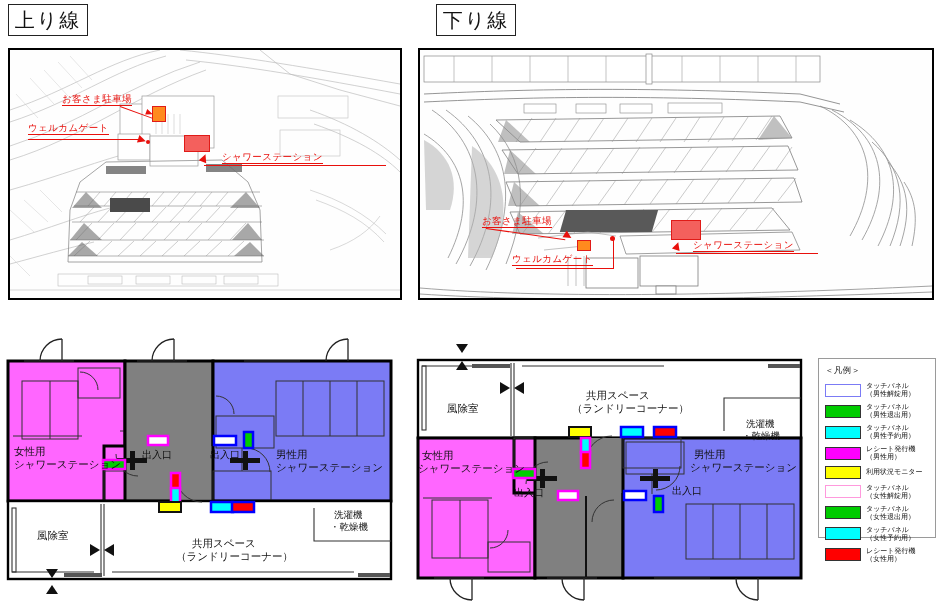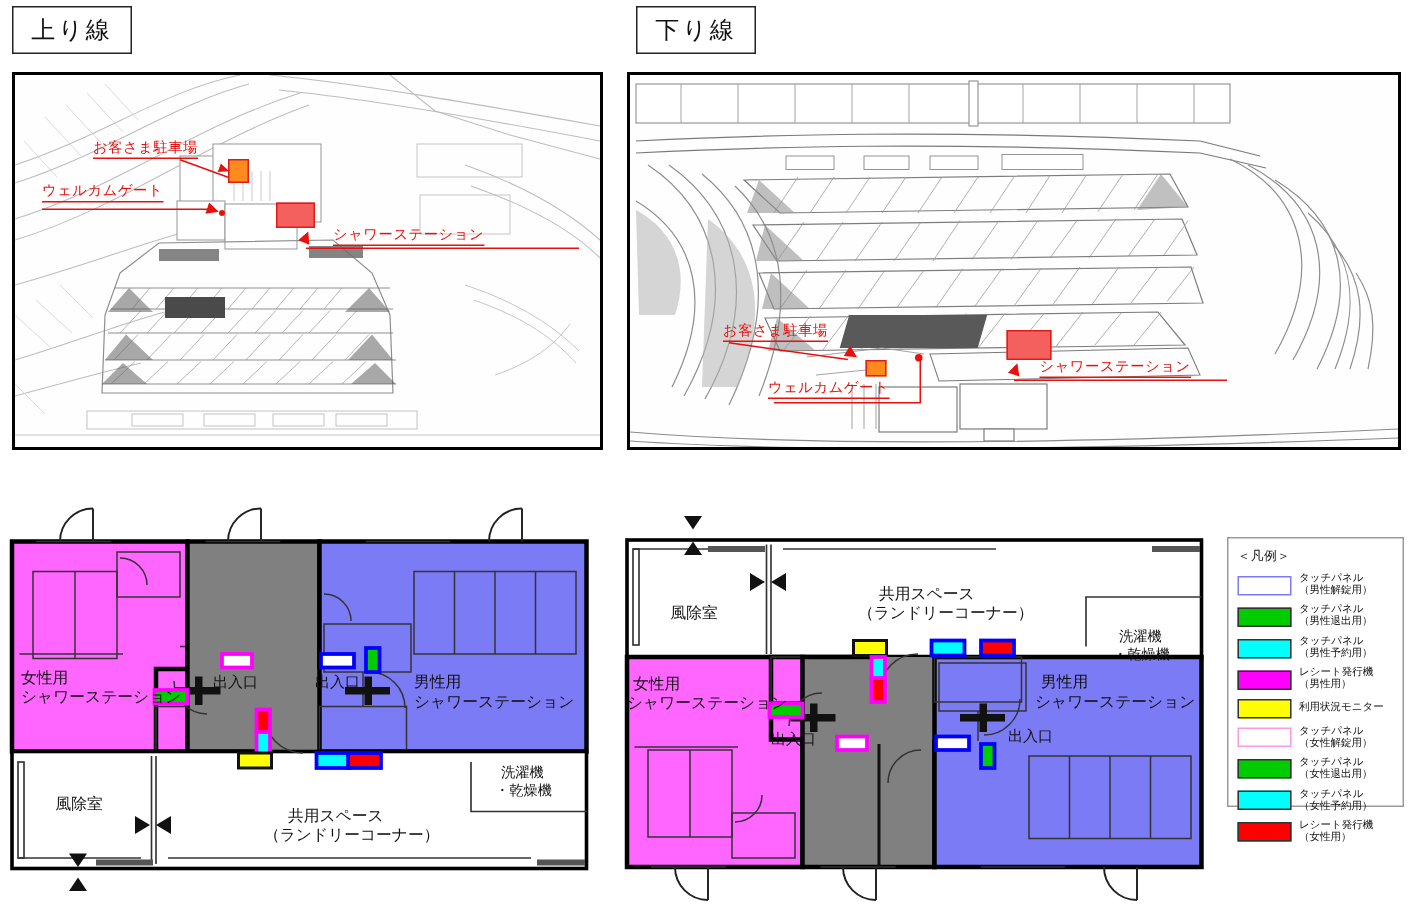--- a/index.html
+++ b/index.html
@@ -6,24 +6,24 @@
   body{
     width:940px;height:607px;position:relative;overflow:hidden;
     font-family:"Liberation Sans","DejaVu Sans",sans-serif;
     color:#1a1a1a;
   }
 
   
   .title-box{
     position:absolute;border:1.5px solid #222;background:#fff;
     display:flex;align-items:center;justify-content:center;
-    font-size:16px;letter-spacing:2px;color:#111;
+    font-size:20px;letter-spacing:2px;color:#111;
   }
   #title-up{left:8px;top:4px;width:78px;height:30px;}
-  #title-down{left:424px;top:4px;width:78px;height:30px;font-family:Liberation Mono, monospace;}
+  #title-down{left:436px;top:4px;width:78px;height:30px;font-family:Liberation Mono, monospace;}
 
   
   .map-panel{
     position:absolute;border:2px solid #000;background:#5eead4;overflow:hidden;
   }
   #map-up{left:8px;top:48px;width:390px;height:248px;}
   #map-down{left:418px;top:48px;width:512px;height:248px;}
   .map-canvas{position:absolute;inset:0;}
   .mk-red-box{position:absolute;background:#f4605d;border:1.5px solid #e01b18;}
   .mk-red-sq{position:absolute;background:#ff8a1e;border:1.5px solid #e01b18;}

